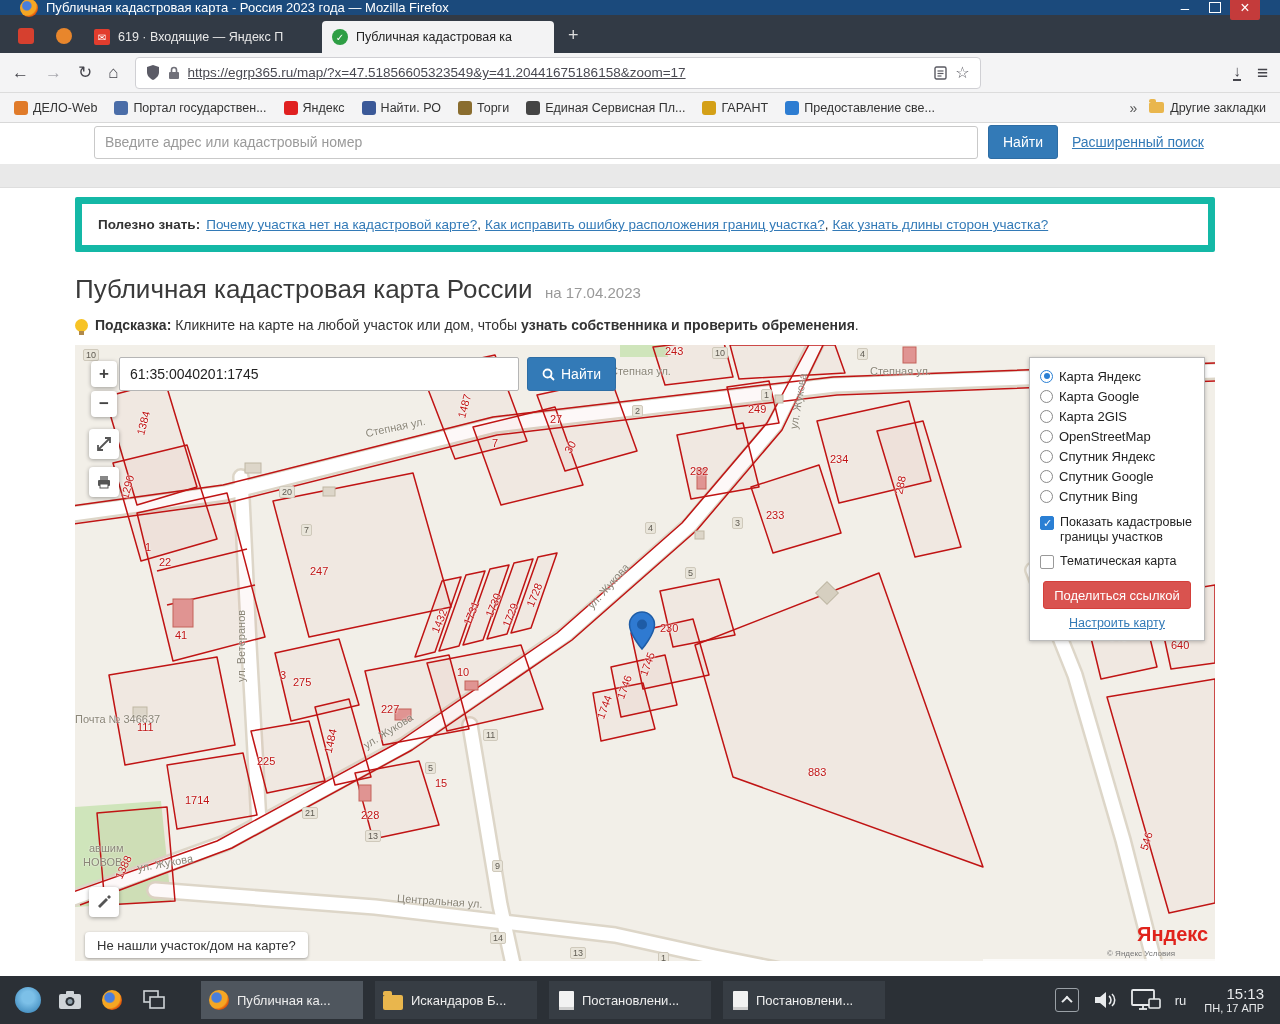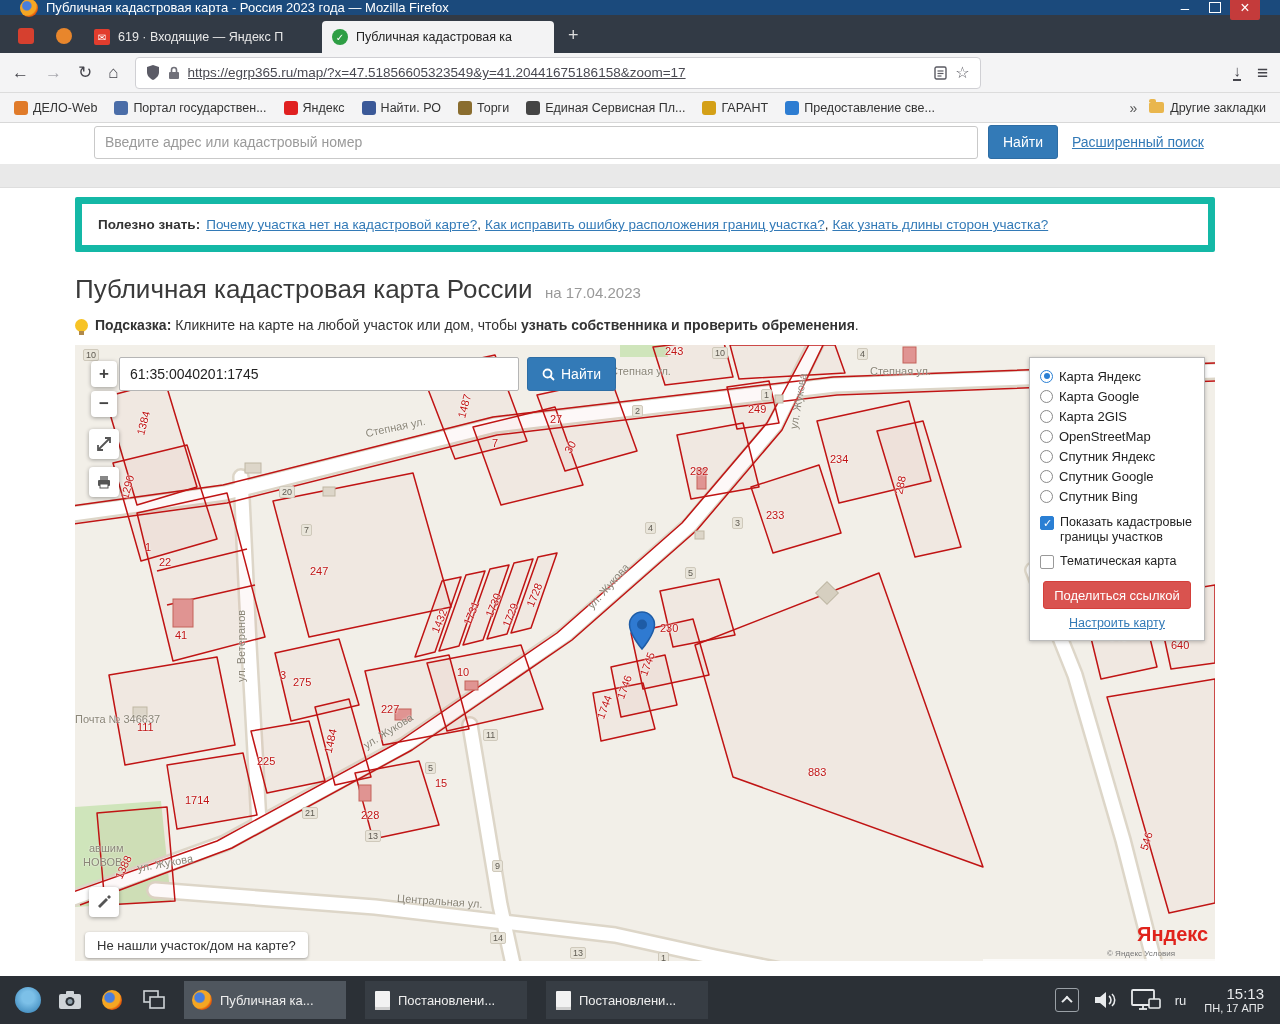--- a/index.html
+++ b/index.html
@@ -123,21 +123,21 @@
   .ylogo { position:absolute; left:1062px; top:578px; font-size:20px; font-weight:bold; color:#e0231c; }
   .yterms { position:absolute; left:1032px; top:604px; font-size:8px; color:#777; }
   .attr { position:absolute; right:0; bottom:0; background:rgba(255,255,255,.75); font-size:11px; color:#333; padding:1px 5px; }
   .attr a { color:#0078a8; text-decoration:none; }
 
   
   .taskbar { position:absolute; left:0; bottom:0; width:1280px; height:48px; background:#2b3036;
     display:flex; align-items:center; padding:0 10px; }
   .tb-ic { width:36px; height:40px; display:flex; align-items:center; justify-content:center; flex:none; margin-right:6px; }
   .ic-launcher { width:26px; height:26px; border-radius:50%; background:radial-gradient(circle at 50% 40%, #7cc0e8 0 30%, #2f7bb1 100%); }
-  .task-list { display:flex; gap:19px; margin-left:6px; }
+  .task-list { display:flex; gap:12px; margin-left:23px; }
   .task { width:162px; height:38px; background:#373d44; display:flex; align-items:center; gap:8px; padding:0 8px; }
   .task.active { background:#4f565e; }
   .task-label { color:#eee; font-size:13px; white-space:nowrap; overflow:hidden; }
   .task-icon { width:20px; height:20px; flex:none; }
   .ic-firefox { border-radius:50%; background:radial-gradient(circle at 38% 38%, #4a7edb 0 26%, #f5a623 34% 58%, #e2590b 70% 100%); }
   .ic-folder { background:#e9b64d; border-radius:2px; position:relative; height:15px; margin-top:4px; }
   .ic-folder::before { content:""; position:absolute; top:-4px; left:0; width:9px; height:4px; background:#e9b64d; border-radius:2px 2px 0 0; }
   .ic-doc { background:#f2f2f2; width:15px; height:19px; margin-left:2px; border-radius:1px;
     box-shadow:inset 0 -3px 0 #cfcfcf; }
   .tb-spacer { flex:1; }
@@ -550,20 +550,24 @@
           <rect x="7" y="7" width="14" height="11" fill="#2b3036" stroke="#cfd4d8" stroke-width="1.6"></rect>
         </svg>
     </span>
     <div class="task-list">
 
     <div class="task active">
           <span class="task-icon ic-firefox"></span>
           <span class="task-label">Публичная ка...</span>
         </div>
         <div class="task">
+          <span class="task-icon ic-folder"></span>
+          <span class="task-label">Искандаров Б...</span>
+        </div>
+        <div class="task">
           <span class="task-icon ic-doc"></span>
           <span class="task-label">Постановлени...</span>
         </div>
         <div class="task">
           <span class="task-icon ic-doc"></span>
           <span class="task-label">Постановлени...</span>
         </div>
       </div>
     <span class="tb-spacer"></span>
     <div class="tray">

